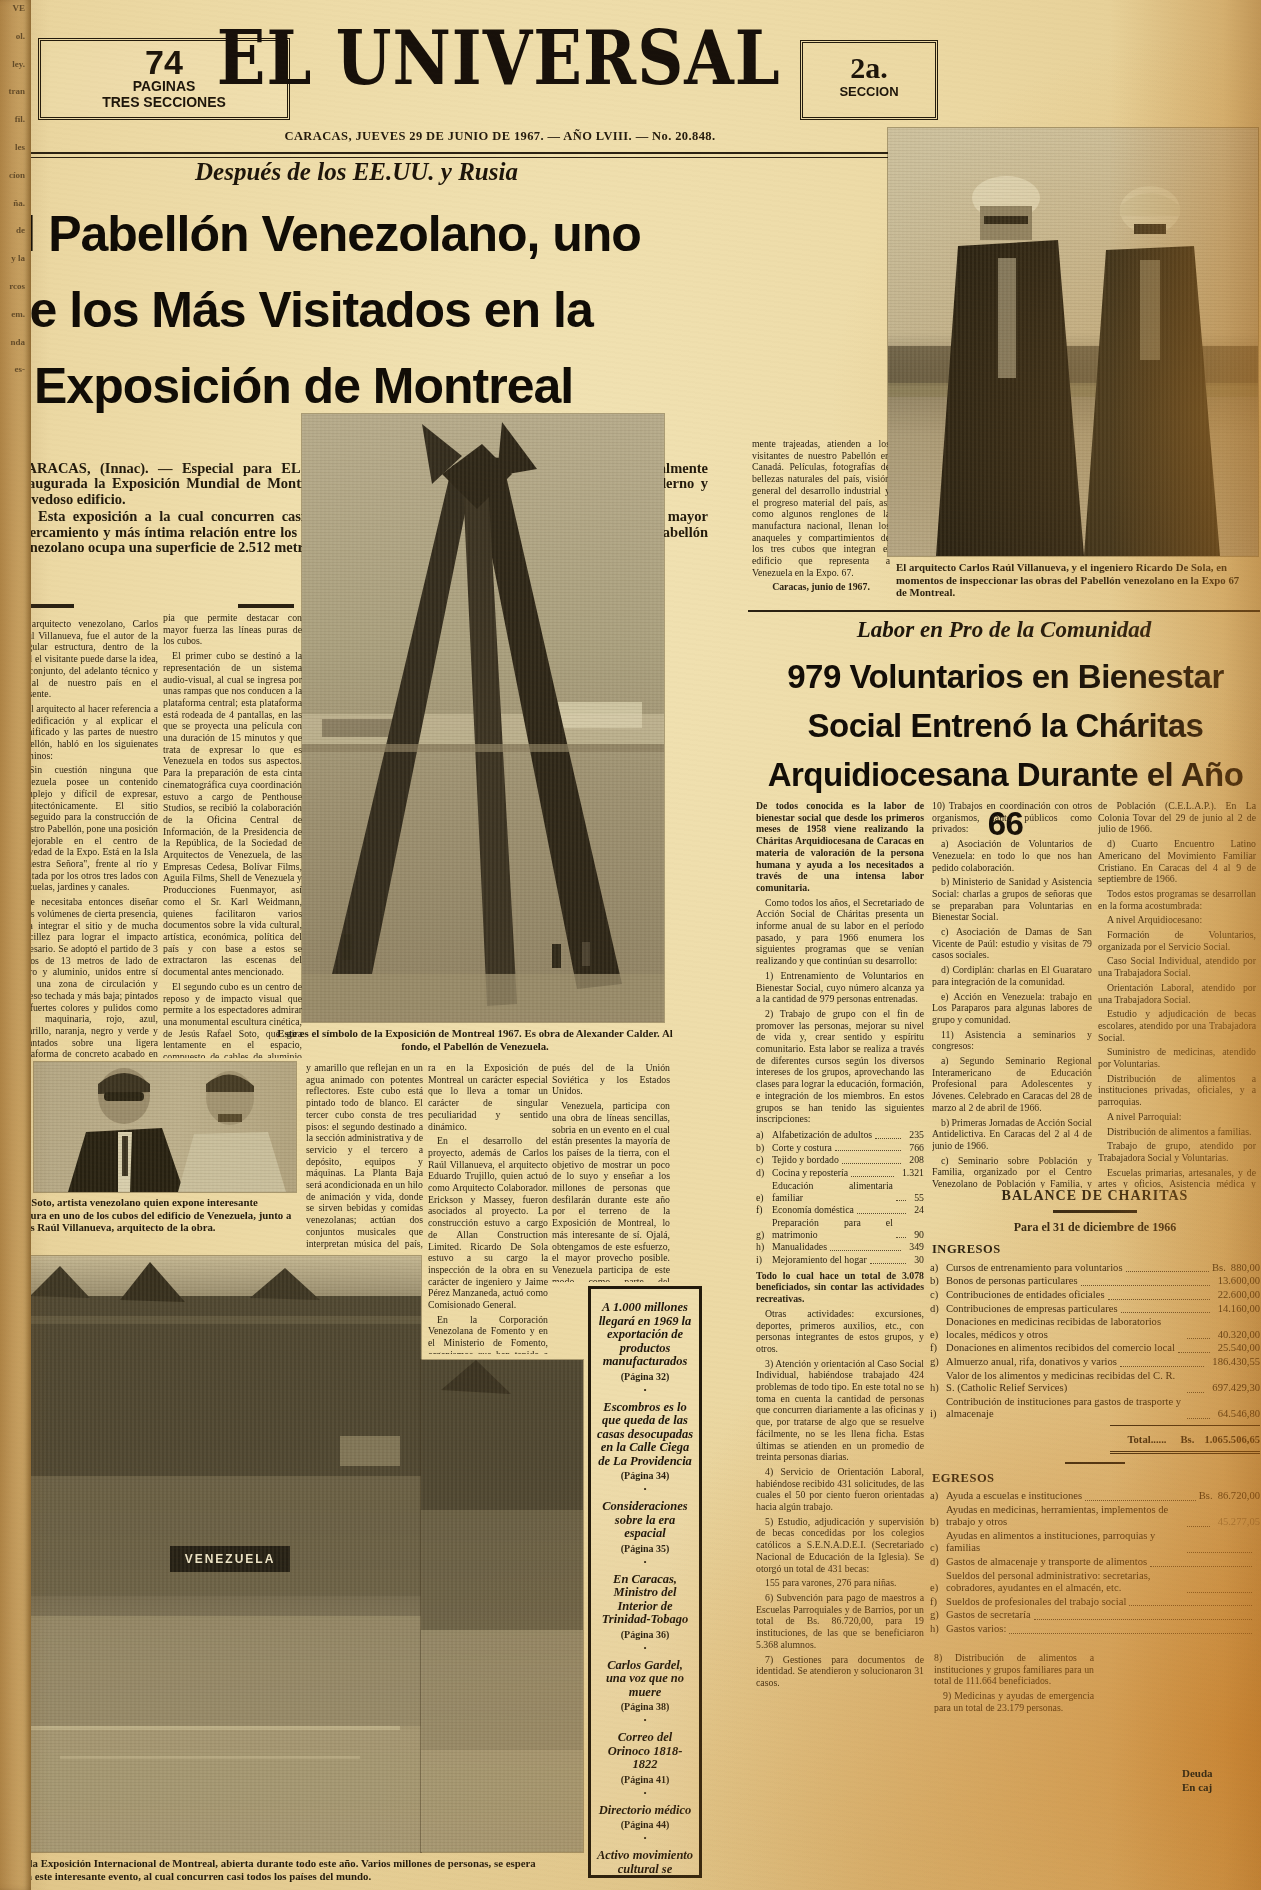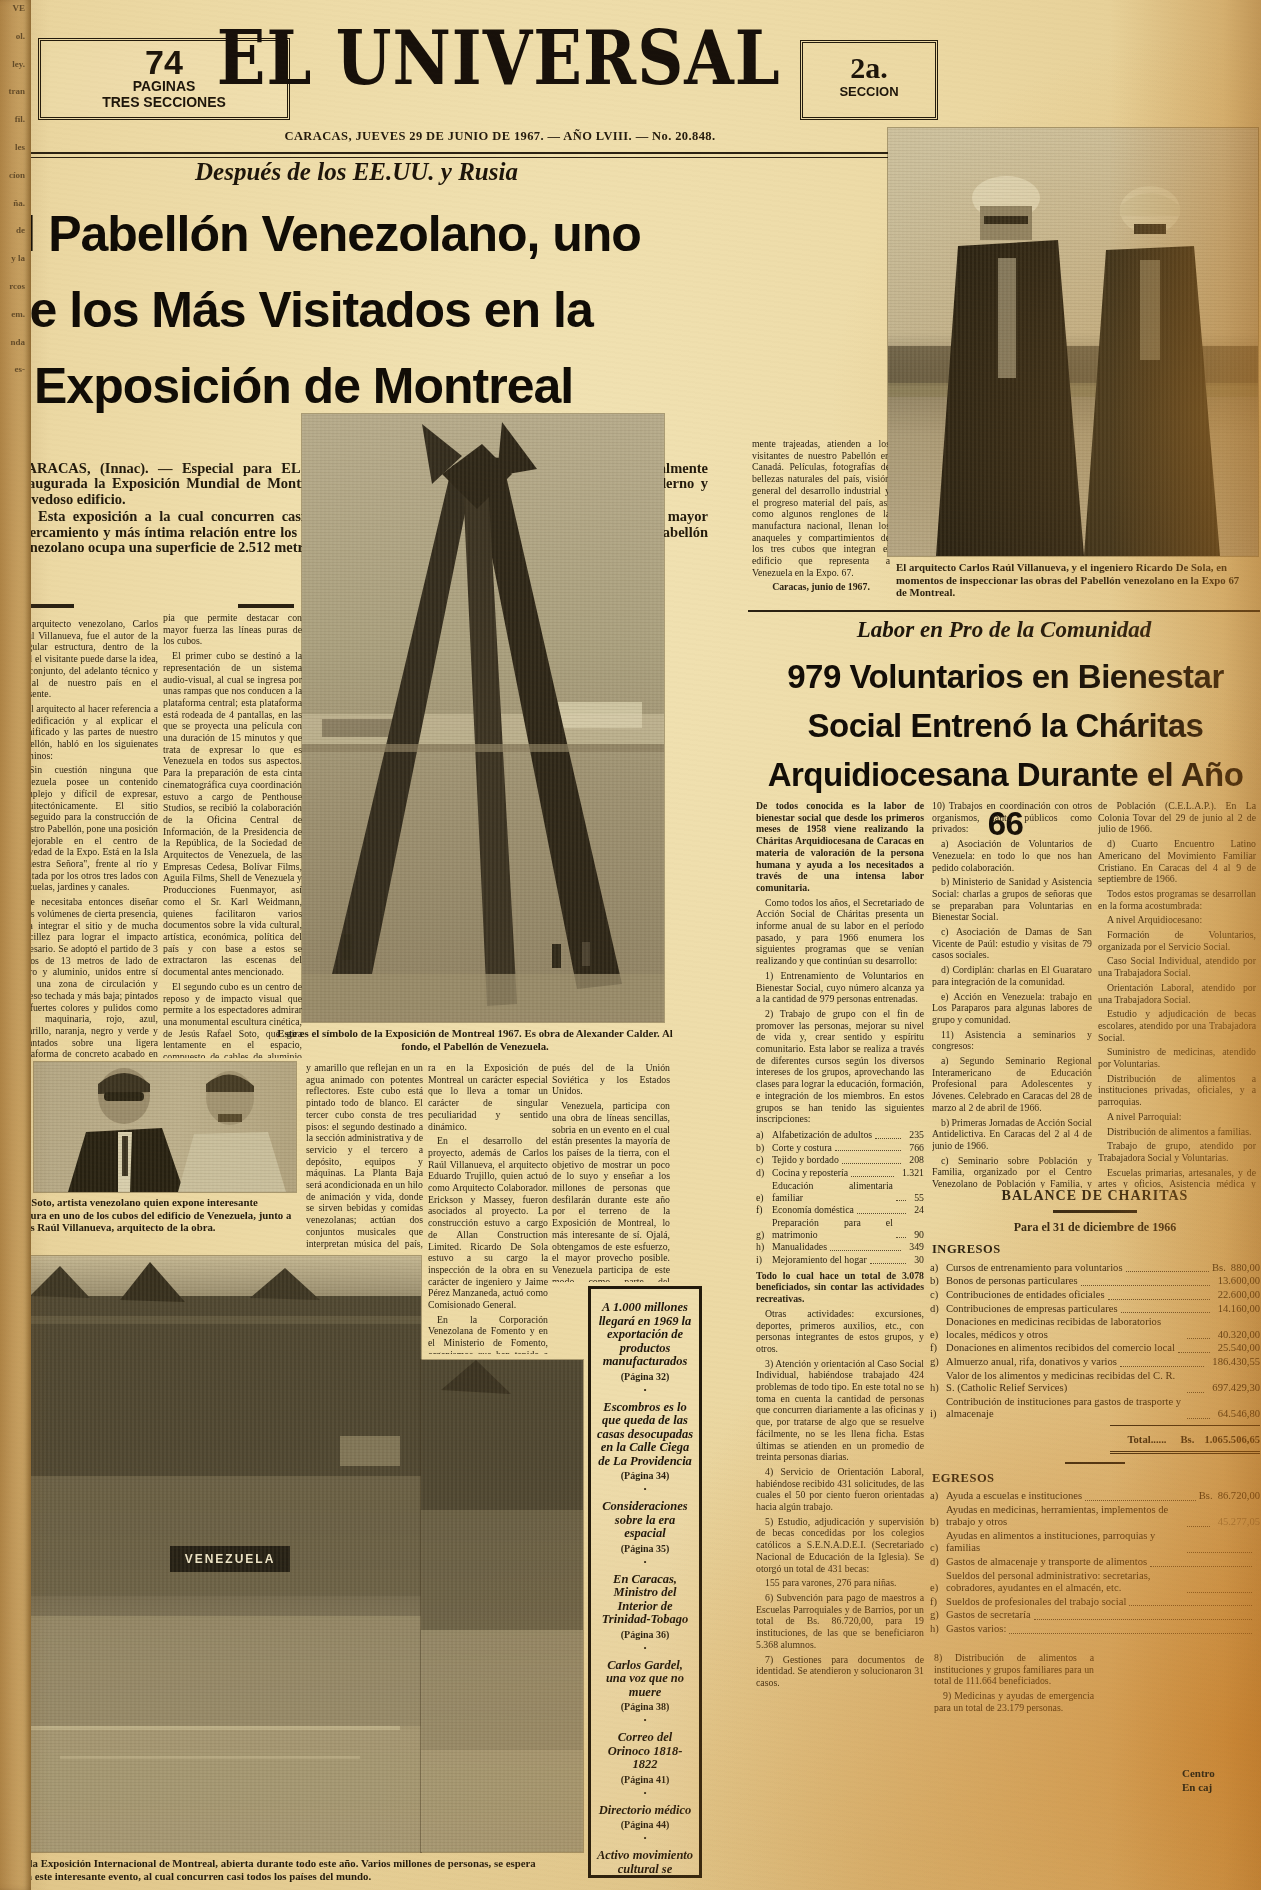--- a/index.html
+++ b/index.html
@@ -500,21 +500,21 @@
         <div class="lrow" data-name="egreso-row">
           <span class="lk">h)</span>
           <span class="ll">Gastos varios:</span>
           <span class="ldots"></span>
           <span class="lc"></span>
           <span class="lv"></span>
         </div>
       </div>
   </div>
   <div class="margin-note" data-name="margin-note">
-    <div data-name="margin-note-line-1">Centro</div>
+    <div data-name="margin-note-line-1">Deuda</div>
     <div data-name="margin-note-line-2">En caj</div>
   </div>
 
   <div class="photo ph-soto" data-name="soto-villanueva-photo">
     <svg width="262" height="130" viewBox="0 0 262 130" data-name="soto-villanueva-illustration">
       <ellipse cx="90" cy="34" rx="26" ry="28" fill="#9a8c6c"></ellipse>
       <path d="M64,22 q26,-22 52,0 l0,8 -52,2 z" fill="#3a3220"></path>
       <rect x="70" y="30" width="40" height="9" fill="#2a2414" rx="4"></rect>
       <polygon points="52,70 128,66 150,130 34,130" fill="#262011"></polygon>
       <polygon points="84,70 98,70 96,130 84,130" fill="#d8cfae"></polygon>

